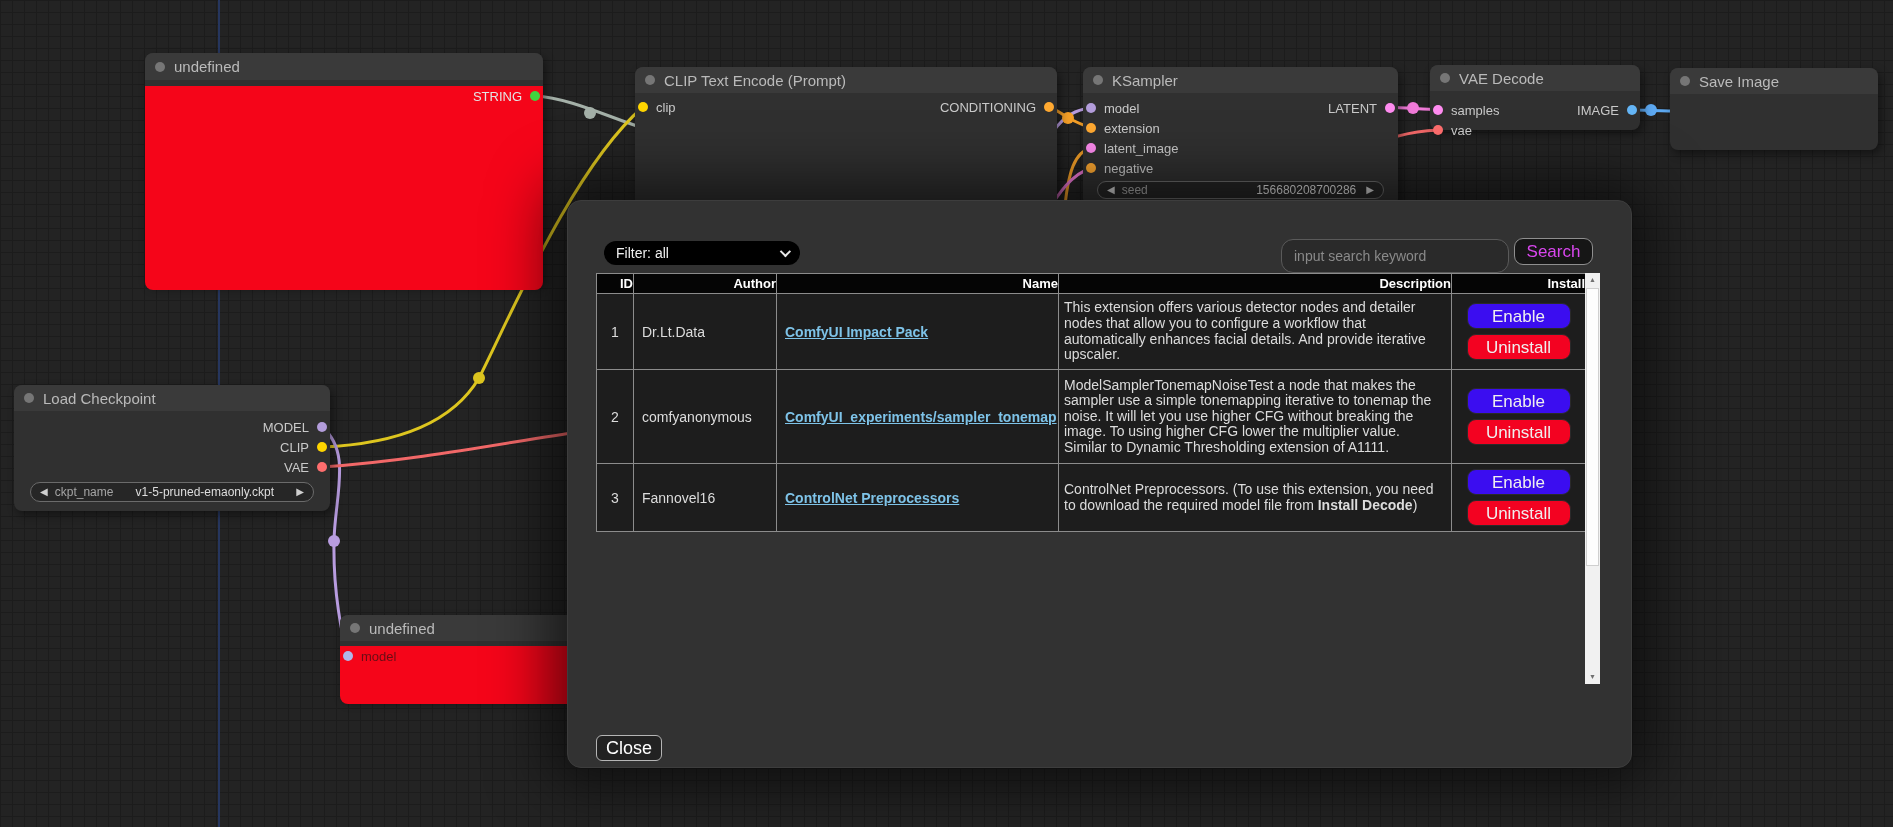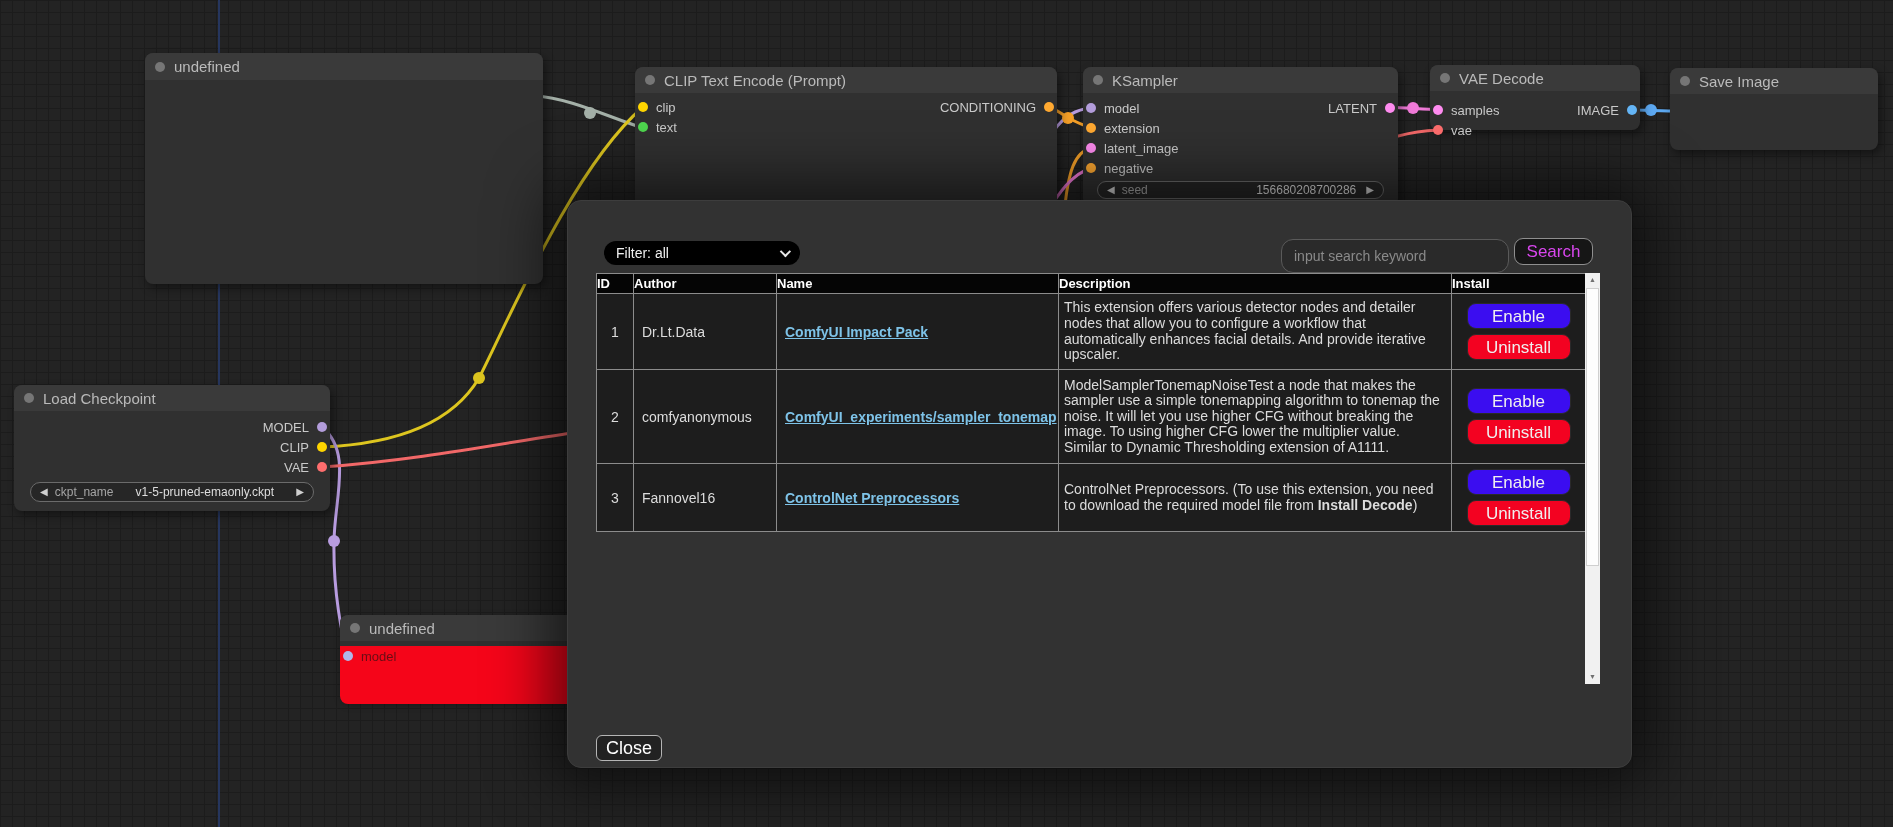--- a/index.html
+++ b/index.html
@@ -70,21 +70,21 @@
   .search-input::placeholder { color:#8a8a8a; }
   .search-btn { position:absolute; left:946px; top:37px; width:79px; height:27px;
     background:#161616; border:1px solid #8f8f8f; border-radius:9px;
     color:#d946ef; font-size:17px; display:flex; align-items:center; justify-content:center;
     font-family:inherit; }
 
   table.ext { position:absolute; left:28px; top:72px; width:989px;
     border-collapse:collapse; table-layout:fixed; }
   table.ext th, table.ext td { border:1px solid #8c8c8c; }
   table.ext th { background:#050505; color:#fff; font-size:13px; font-weight:bold;
-    height:20px; text-align:left;margin-top:32px; }
+    height:20px; text-align:right;margin-top:32px; }
   table.ext td { background:#1d1d1d; color:#dcdcdc; font-size:14px; vertical-align:middle; }
   td.c-id { text-align:center; }
   td.c-author { padding:0 8px; }
   td.c-name { padding:0 8px; }
   td.c-name a { color:#7ec3e8; font-weight:bold; font-size:14px; text-decoration:underline; }
   td.c-desc { padding:2px 5px; font-size:13.5px; line-height:15.6px; color:#e6e6e6;
     vertical-align:top; }
   td.c-desc .b { font-weight:bold; }
   td.c-install { text-align:center; }
   .act-btn { display:block; width:104px; height:26px; margin:5px auto 0;
@@ -134,37 +134,39 @@
     <circle cx="1413" cy="108" r="6" fill="#f07ad8"></circle>
     <circle cx="1651" cy="110" r="6" fill="#5da9f2"></circle>
   </g>
 </svg>
 
 <div class="node n1" style="left:145px;top:53px;width:398px;height:231px;">
   <div class="node-title">
     <span class="title-dot"></span>
     <span>undefined</span>
   </div>
+  <div class="node-body body-red" style="height:204px;">
+    <div class="port-row" style="margin-top:6px;">
+      <span class="out-label lbl-light">STRING</span>
+      <span class="port-dot out dot-string"></span>
+    </div>
+  </div>
 </div>
 
 <div class="node" style="left:635px;top:67px;width:422px;height:170px;">
   <div class="node-title">
     <span class="title-dot"></span>
     <span>CLIP Text Encode (Prompt)</span>
   </div>
   <div class="node-body">
     <div class="port-row" style="margin-top:4px;">
       <span class="port-dot in dot-clip"></span>
       <span class="in-label">clip</span>
       <span class="out-label">CONDITIONING</span>
       <span class="port-dot out dot-cond"></span>
-    </div>
-    <div class="port-row">
-      <span class="port-dot in dot-text"></span>
-      <span class="in-label">text</span>
     </div>
   </div>
 </div>
 
 <div class="node" style="left:1083px;top:67px;width:315px;height:140px;">
   <div class="node-title">
     <span class="title-dot"></span>
     <span>KSampler</span>
   </div>
   <div class="node-body">
@@ -294,21 +296,21 @@
         <td class="c-desc"><span>This extension offers various detector nodes and detailer nodes that allow you to configure a workflow that automatically enhances facial details. And provide iterative upscaler.</span><span class="b"></span><span></span></td>
         <td class="c-install">
           <button class="act-btn btn-enable">Enable</button>
           <button class="act-btn btn-uninstall">Uninstall</button>
         </td>
       </tr>
       <tr style="height:94px;">
         <td class="c-id">2</td>
         <td class="c-author">comfyanonymous</td>
         <td class="c-name"><a href="#">ComfyUI_experiments/sampler_tonemap</a></td>
-        <td class="c-desc"><span>ModelSamplerTonemapNoiseTest a node that makes the sampler use a simple tonemapping algorithm to tonemap the noise. It will let you use higher CFG without breaking the image. To using higher CFG lower the multiplier value. Similar to Dynamic Thresholding extension of A1111.</span><span class="b"></span><span></span></td>
+        <td class="c-desc"><span>ModelSamplerTonemapNoiseTest a node that makes the sampler use a simple tonemapping iterative to tonemap the noise. It will let you use higher CFG without breaking the image. To using higher CFG lower the multiplier value. Similar to Dynamic Thresholding extension of A1111.</span><span class="b"></span><span></span></td>
         <td class="c-install">
           <button class="act-btn btn-enable">Enable</button>
           <button class="act-btn btn-uninstall">Uninstall</button>
         </td>
       </tr>
       <tr style="height:68px;">
         <td class="c-id">3</td>
         <td class="c-author">Fannovel16</td>
         <td class="c-name"><a href="#">ControlNet Preprocessors</a></td>
         <td class="c-desc"><span>ControlNet Preprocessors. (To use this extension, you need to download the required model file from </span><span class="b">Install Decode</span><span>)</span></td>

